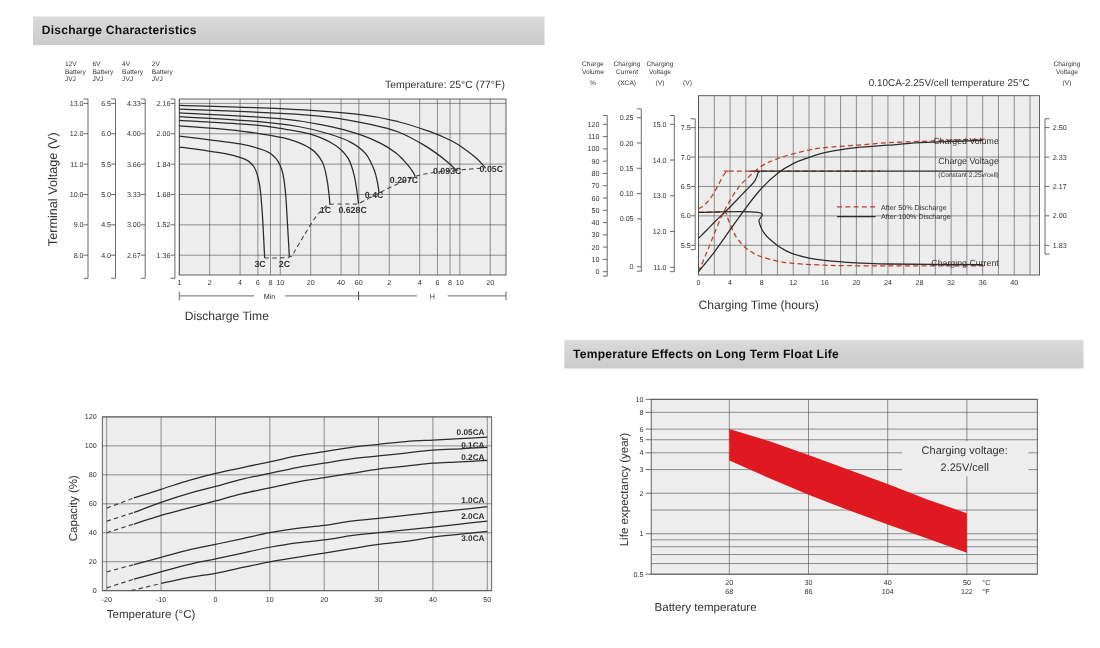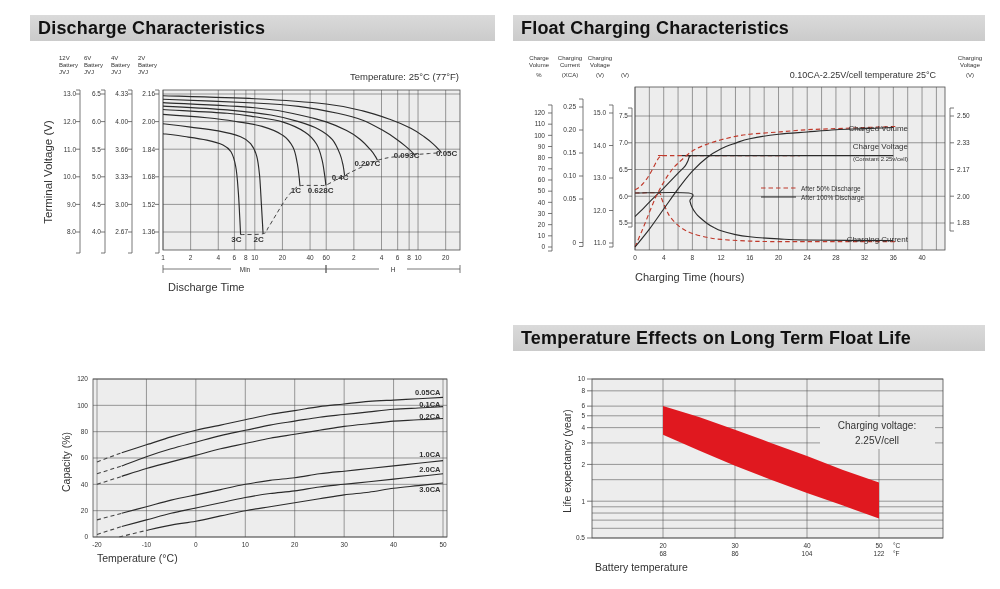--- a/index.html
+++ b/index.html
@@ -1,18 +1,18 @@
 <!DOCTYPE html>
 <html><head>
 <meta charset="utf-8">
 <style>
   html,body{margin:0;padding:0;background:#fff}
   .page{position:relative;width:1000px;height:589px;background:#fff;font-family:"Liberation Sans",sans-serif;overflow:hidden}
   .quad{position:absolute}
-  .hdr{height:26px;background:linear-gradient(#dadada,#cbcbcb);color:#111;font-size:18px;font-weight:bold;line-height:26px;padding-left:8px;box-sizing:border-box;letter-spacing:.2px}
+  .hdr{height:26px;background:linear-gradient(#dadada,#cbcbcb);color:#111;font-size:11px;font-weight:bold;line-height:26px;padding-left:8px;box-sizing:border-box;letter-spacing:.2px}
   svg{position:absolute;overflow:visible}
   svg text{font-family:"Liberation Sans",sans-serif;fill:#333}
 </style>
 </head>
 <body>
 
 <div class="page">
 
   <section class="quad" style="left:30px;top:15px;width:465px;height:290px">
     <div class="hdr">
@@ -153,23 +153,20 @@
         <line x1="430" y1="215" x2="430" y2="223" stroke="#555" stroke-width="0.8"></line>
         <rect x="349" y="214" width="28" height="10" fill="#fff"></rect>
         <text x="363" y="221.8" font-size="6.5" text-anchor="middle">H</text>
         <text x="138" y="241" font-size="11" fill="#222">Discharge Time</text>
         <text transform="translate(22,122) rotate(-90)" font-size="11.5" text-anchor="middle" fill="#222">Terminal Voltage (V)</text>
         <text x="429" y="30" font-size="9.5" text-anchor="end" fill="#222">Temperature: 25°C (77°F)</text>
       </svg>
   </section>
 
   <section class="quad" style="left:513px;top:15px;width:472px;height:290px">
-    <div class="hdr">
-      <span>Float Charging Characteristics</span>
-    </div>
     <svg id="svg-float" width="475" height="255" viewBox="0 0 475 255" style="left:2px;top:35px">
         <rect x="120" y="37" width="310" height="163" fill="#ededed"></rect>
         <line x1="120" y1="37" x2="120" y2="200" stroke="#4d4d4d" stroke-width="0.55"></line>
         <line x1="134.352" y1="37" x2="134.352" y2="200" stroke="#4d4d4d" stroke-width="0.55"></line>
         <line x1="148.704" y1="37" x2="148.704" y2="200" stroke="#4d4d4d" stroke-width="0.55"></line>
         <line x1="163.05599999999998" y1="37" x2="163.05599999999998" y2="200" stroke="#4d4d4d" stroke-width="0.55"></line>
         <line x1="177.40800000000002" y1="37" x2="177.40800000000002" y2="200" stroke="#4d4d4d" stroke-width="0.55"></line>
         <line x1="191.76" y1="37" x2="191.76" y2="200" stroke="#4d4d4d" stroke-width="0.55"></line>
         <line x1="206.112" y1="37" x2="206.112" y2="200" stroke="#4d4d4d" stroke-width="0.55"></line>
         <line x1="220.464" y1="37" x2="220.464" y2="200" stroke="#4d4d4d" stroke-width="0.55"></line>
@@ -369,21 +366,21 @@
         <text x="215.287" y="182" font-size="6.5" text-anchor="middle">10</text>
         <text x="264.716" y="182" font-size="6.5" text-anchor="middle">20</text>
         <text x="314.145" y="182" font-size="6.5" text-anchor="middle">30</text>
         <text x="363.574" y="182" font-size="6.5" text-anchor="middle">40</text>
         <text x="413.003" y="182" font-size="6.5" text-anchor="middle">50</text>
         <text transform="translate(40,97) rotate(-90)" font-size="10.5" text-anchor="middle" fill="#222">Capacity (%)</text>
         <text x="67" y="197" font-size="10.5" fill="#222">Temperature (°C)</text>
       </svg>
   </section>
 
-  <section class="quad" style="left:513px;top:325px;width:472px;height:260px">
+  <section class="quad" style="left:513px;top:309px;width:472px;height:260px">
     <div class="hdr">
       <span>Temperature Effects on Long Term Float Life</span>
     </div>
     <svg id="svg-floatlife" width="475" height="220" viewBox="0 0 475 220" style="left:2px;top:40px">
         <rect x="77" y="14" width="351" height="159" fill="#ededed"></rect>
         <line x1="148" y1="14" x2="148" y2="173" stroke="#4d4d4d" stroke-width="0.55"></line>
         <line x1="220" y1="14" x2="220" y2="173" stroke="#4d4d4d" stroke-width="0.55"></line>
         <line x1="292" y1="14" x2="292" y2="173" stroke="#4d4d4d" stroke-width="0.55"></line>
         <line x1="364" y1="14" x2="364" y2="173" stroke="#4d4d4d" stroke-width="0.55"></line>
         <line x1="77" y1="14" x2="428" y2="14" stroke="#4d4d4d" stroke-width="0.55"></line>

